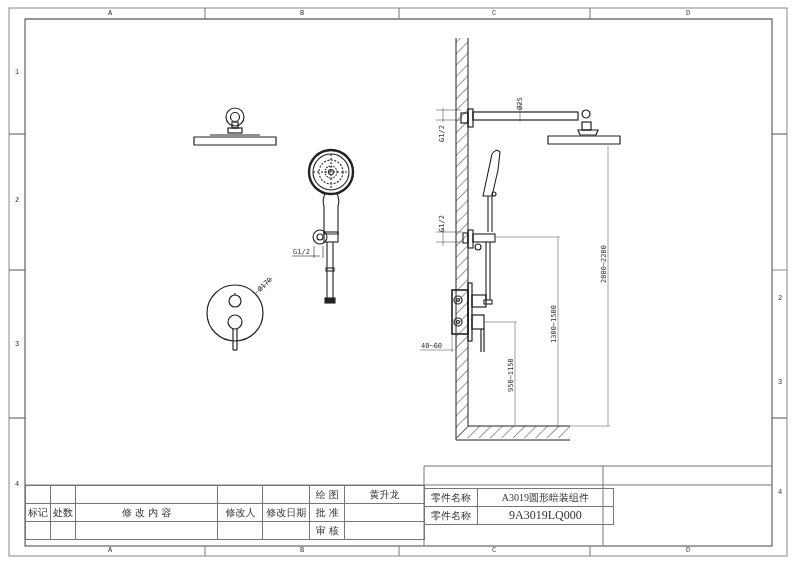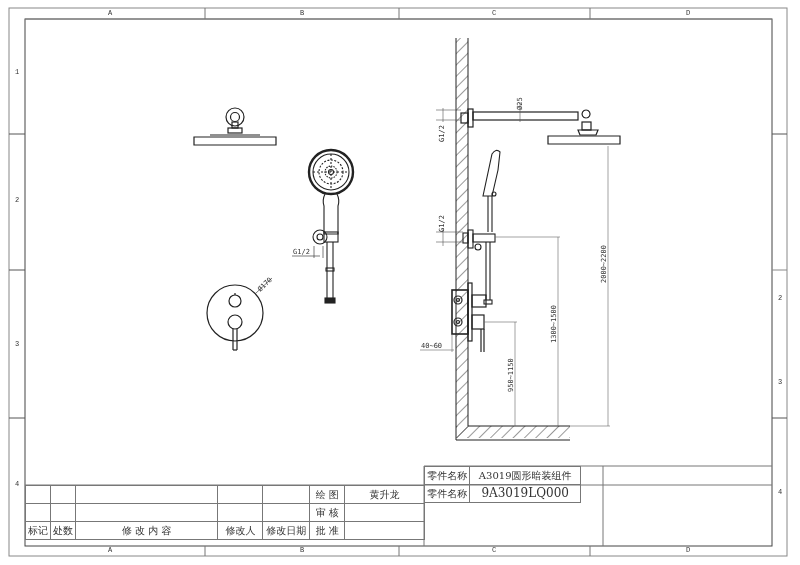--- a/index.html
+++ b/index.html
@@ -211,42 +211,42 @@
         <tr>
     <td></td>
     <td></td>
     <td></td>
     <td></td>
     <td></td>
     <td>绘 图</td>
     <td>黄升龙</td>
   </tr>
   <tr>
-    <td></td>
-    <td></td>
-    <td></td>
-    <td></td>
-    <td></td>
-    <td>审 核</td>
-    <td></td>
-  </tr>
-  <tr>
     <td>标记</td>
     <td>处数</td>
     <td>修 改 内 容</td>
     <td>修改人</td>
     <td>修改日期</td>
     <td>批 准</td>
     <td></td>
   </tr>
+  <tr>
+    <td></td>
+    <td></td>
+    <td></td>
+    <td></td>
+    <td></td>
+    <td>审 核</td>
+    <td></td>
+  </tr>
 </tbody>
     </table>
 
 
-<table class="tb" style="left:424px;top:466px;width:157px;">
+<table class="tb" style="left:424px;top:488px;width:190px;font-family:Liberation Serif, serif;">
   <colgroup>
     <col style="width:50px">
         <col style="width:63px">
         <col style="width:40px">
         <col style="width:26px">
   </colgroup>
   <tbody>
         <tr>
     <td>零件名称</td>
     <td colspan="3">A3019圆形暗装组件</td>

